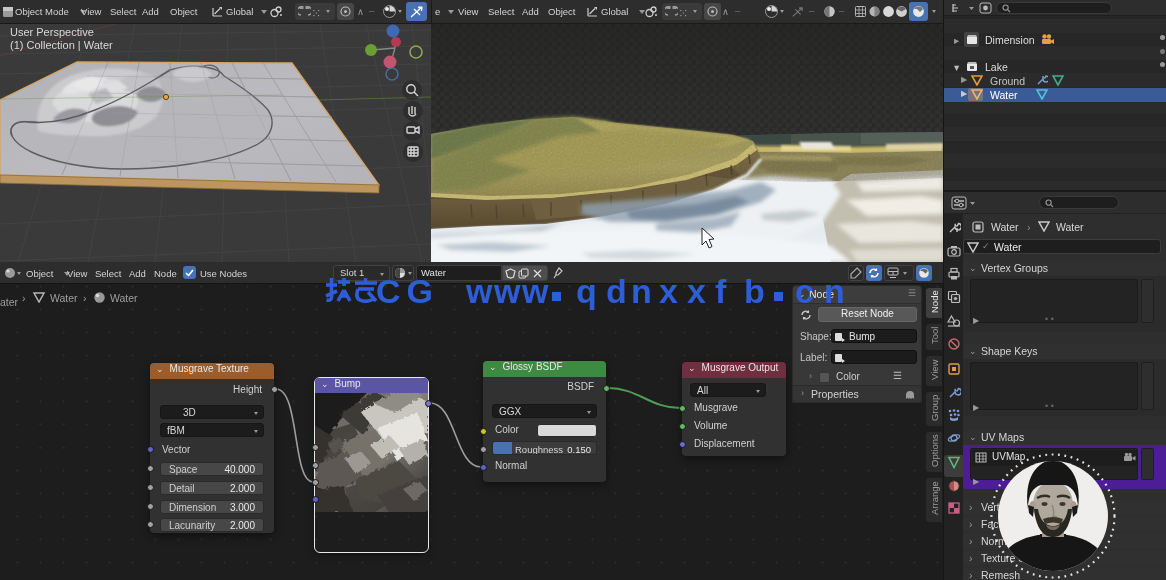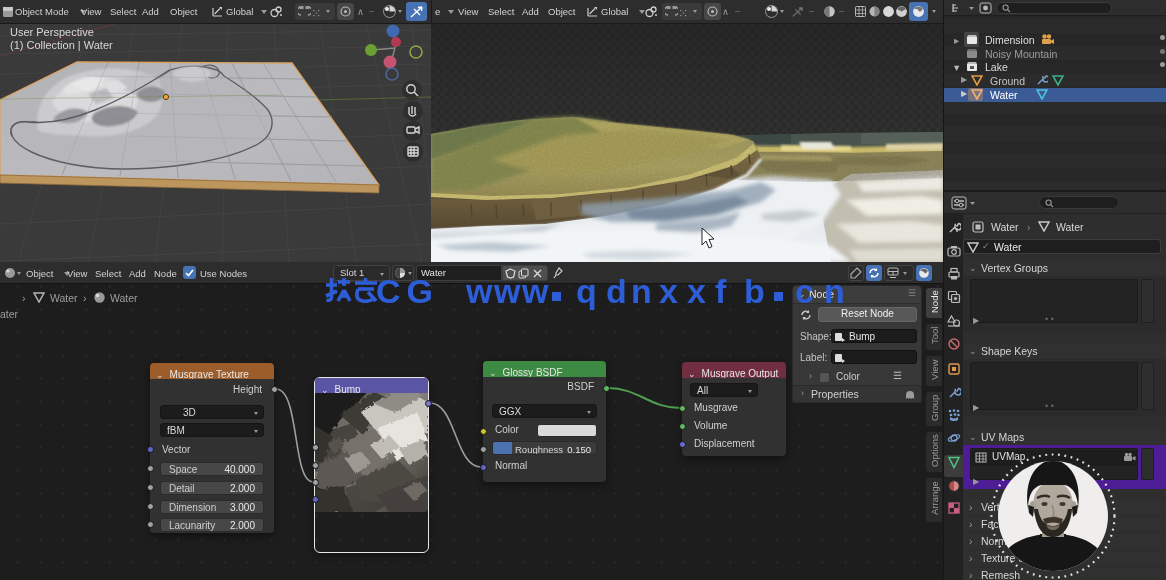--- a/index.html
+++ b/index.html
@@ -9,21 +9,21 @@
 .abs{position:absolute}
 .hdr{position:absolute;background:#2d2d2d;color:#d2d2d2;font-size:9.5px;white-space:nowrap}
 .mi{position:absolute;top:6px;color:#d4d4d4}
 .chev{display:inline-block;width:0;height:0;border-left:3px solid transparent;border-right:3px solid transparent;border-top:4px solid #9a9a9a;vertical-align:middle;margin-left:4px}
 .chevs{display:inline-block;width:0;height:0;border-left:2.5px solid transparent;border-right:2.5px solid transparent;border-top:3.5px solid #999;vertical-align:middle}
 .btn{position:absolute;background:#2a2a2a;border:1px solid #414141;border-radius:3px;color:#d8d8d8}
 .orow{position:absolute;left:0;width:223px;height:13.6px;font-size:10.5px;color:#c4c4c4;white-space:nowrap}
 .prow{position:absolute;font-size:10.5px;color:#c9c9c9;white-space:nowrap}
 .phead{position:absolute;left:19px;width:204px;background:#303030;color:#d5d5d5;font-size:10.5px}
 .node{position:absolute;border-radius:5px;box-shadow:0 3px 8px rgba(0,0,0,.45)}
-.nhead{position:absolute;left:0;right:0;top:0;height:16px;border-radius:4px 4px 0 0;color:#e6e6e6;font-size:10px;line-height:24px}
+.nhead{position:absolute;left:0;right:0;top:0;height:16px;border-radius:4px 4px 0 0;color:#e6e6e6;font-size:10px;line-height:12px}
 .nbody{position:absolute;left:0;right:0;border-radius:0 0 4px 4px;background:rgba(50,50,50,.96)}
 .nrow{position:absolute;font-size:10px;color:#d0d0d0}
 .ndrop{position:absolute;background:#1c1c1c;border-radius:3px;color:#d8d8d8;font-size:10px;border:1px solid #161616}
 .nslider{position:absolute;background:#474747;border-radius:3px;color:#e8e8e8;font-size:10px;border:1px solid #2a2a2a}
 .sock{position:absolute;width:7px;height:7px;border-radius:50%;border:1px solid #151515}
 .tab{position:absolute;left:925px;width:17px;background:#2b2b2b;border:1px solid #1e1e1e;border-right:none;border-radius:4px 0 0 4px;color:#9d9d9d;font-size:9.5px;text-align:center}
 .tab span{writing-mode:vertical-rl;transform:rotate(180deg);display:inline-block;height:100%;padding-top:0}
 .wm{position:absolute;color:#2d5dd7;font-weight:bold;font-size:34px;z-index:50;white-space:nowrap}
 </style>
 </head>
@@ -405,27 +405,20 @@
           <path d="M2 1 h8 l1 2 H1 z" fill="#bbb"></path>
         </svg>
     <span class="abs" style="left:41px;top:1px;color:#dedede">Dimension</span>
     <svg class="abs" style="left:96px;top:0px" width="14" height="13" viewBox="0 0 14 13">
           <rect x="2" y="6" width="9" height="5" rx="1" fill="#e0a048"></rect>
           <circle cx="4.5" cy="3.5" r="2.2" fill="#e0a048"></circle>
           <circle cx="9" cy="3.5" r="2.2" fill="#e0a048"></circle>
           <path d="M11 7.5 l3 -1.5 0 5 -3 -1.5z" fill="#e0a048"></path>
         </svg>
   </div>
-  <div class="orow" style="top:47px">
-    <svg class="abs" style="left:22px;top:1px" width="12" height="11" viewBox="0 0 12 11">
-          <path d="M1 3 h10 v6 a1 1 0 0 1 -1 1 h-8 a1 1 0 0 1 -1 -1 z" fill="#8a8a8a"></path>
-          <path d="M2 1 h8 l1 2 H1 z" fill="#6e6e6e"></path>
-        </svg>
-    <span class="abs" style="left:41px;top:1px;color:#9d9d9d">Noisy Mountain</span>
-  </div>
   <div class="orow" style="top:60px">
     <span class="abs" style="left:10px;top:1px;color:#bbb">▾</span>
     <svg class="abs" style="left:22px;top:1px" width="12" height="11" viewBox="0 0 12 11">
           <path d="M1 3 h10 v6 a1 1 0 0 1 -1 1 h-8 a1 1 0 0 1 -1 -1 z" fill="#e8e8e8"></path>
           <path d="M2 1 h8 l1 2 H1 z" fill="#bbb"></path>
           <rect x="4" y="5" width="4" height="3" fill="#555"></rect>
         </svg>
     <span class="abs" style="left:41px;top:1px;color:#dedede">Lake</span>
   </div>
   <div class="orow" style="top:74px">
@@ -682,21 +675,21 @@
           <path d="M3 10.5 h6" stroke="#bbb"></path>
         </svg>
     <span class="chevs abs" style="left:903px;top:10px"></span>
     <span class="abs" style="left:916px;top:3px;width:16px;height:16px;background:#4772b3;border-radius:3px"></span>
     <svg class="abs" style="left:918px;top:5px" width="12" height="12" viewBox="0 0 12 12">
           <circle cx="6" cy="6" r="4.8" fill="#e8e8e8"></circle>
           <path d="M2 4 a4.8 4.8 0 0 1 8 0 l-2.5 2.5 -3 -2.5z" fill="#666"></path>
         </svg>
   </div>
   <div class="abs" style="left:0;top:26px;font-size:10.5px;color:#9e9e9e;white-space:nowrap">
-    <span class="abs" style="left:0;top:20px">ater</span>
+    <span class="abs" style="left:0;top:8px">ater</span>
     <span class="abs" style="left:22px;top:4px">›</span>
     <svg class="abs" style="left:33px;top:4px" width="12" height="11" viewBox="0 0 12 11">
           <path d="M1 1 h10 l-5 9 z" fill="none" stroke="#b5b5b5" stroke-width="1.5"></path>
         </svg>
     <span class="abs" style="left:50px;top:4px">Water</span>
     <span class="abs" style="left:83px;top:4px">›</span>
     <svg class="abs" style="left:93px;top:3px" width="13" height="13" viewBox="0 0 13 13">
           <circle cx="6.5" cy="6.5" r="5.2" fill="#999"></circle>
           <circle cx="4.5" cy="4.5" r="1.7" fill="#ddd"></circle>
         </svg>
@@ -804,21 +797,21 @@
         </span>
     <span class="nrow" style="left:12px;top:99px">Normal</span>
   </div>
   <span class="sock" style="left:603px;top:123px;background:#63b763"></span>
   <span class="sock" style="left:480px;top:166px;background:#c7c729"></span>
   <span class="sock" style="left:480px;top:184px;background:#a1a1a1"></span>
   <span class="sock" style="left:480px;top:202px;background:#6363c7"></span>
   <div class="node" style="left:682px;top:100px;width:104px;height:94px">
     <div class="nhead" style="background:#702e40"><span style="margin-left:6px;font-size:9px;color:#ddd">⌄</span><span style="margin-left:6px">Musgrave Output</span></div>
     <div class="nbody" style="top:16px;height:78px"></div>
-    <span class="ndrop" style="left:8px;top:21px;width:68px;height:14px">
+    <span class="ndrop" style="left:8px;top:21px;width:76px;height:14px">
           <span style="position:absolute;left:6px;top:1px">All</span>
           <span class="chevs" style="position:absolute;right:5px;top:6px"></span>
         </span>
     <span class="nrow" style="left:12px;top:40px">Musgrave</span>
     <span class="nrow" style="left:12px;top:58px">Volume</span>
     <span class="nrow" style="left:12px;top:76px">Displacement</span>
   </div>
   <span class="sock" style="left:679px;top:143px;background:#63b763"></span>
   <span class="sock" style="left:679px;top:161px;background:#63b763"></span>
   <span class="sock" style="left:679px;top:179px;background:#6a6ad4"></span>

